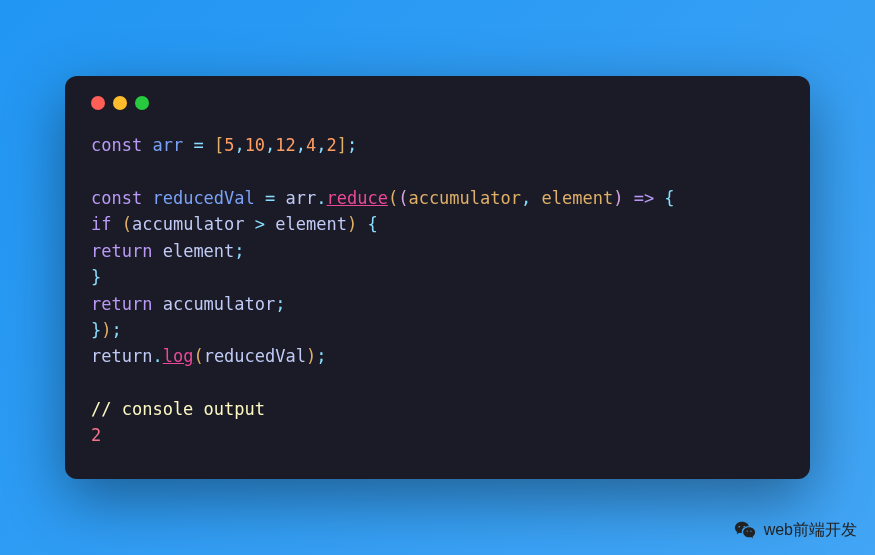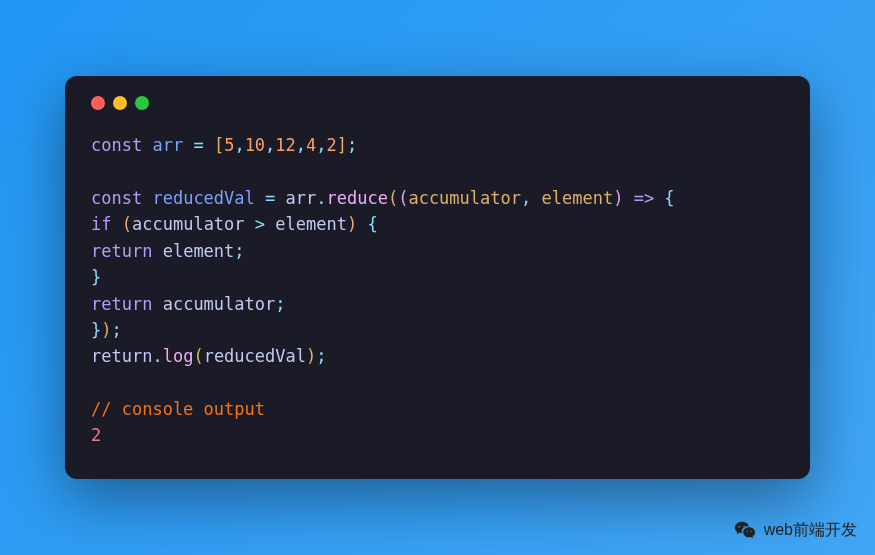--- a/index.html
+++ b/index.html
@@ -38,28 +38,28 @@
     .yellow { background: #ffbd2e; }
     .green { background: #27c93f; }
     .code {
       font-size: 17px;
       line-height: 1.55;
       white-space: pre;
       color: #c0caf5;
     }
     .kw { color: #bb9af7; }
     .id-blue { color: #7aa2f7; }
-    .fn { color: #f0abfc; }
+    .fn { color: #ec4899; text-decoration: underline; }
     .punct { color: #89ddff; }
     .white { color: #c0caf5; }
     .paren-y { color: #e0af68; }
     .paren-p { color: #d7a6e0; }
     .num { color: #ff9e64; }
     .str-red { color: #f7768e; }
-    .comment { color: #f97316; }
+    .comment { color: #fef9c3; }
     .watermark {
       position: absolute;
       bottom: 14px;
       right: 18px;
       display: flex;
       align-items: center;
       gap: 8px;
       color: #222;
       font-family: -apple-system, BlinkMacSystemFont, "Segoe UI", sans-serif;
       font-size: 16px;

